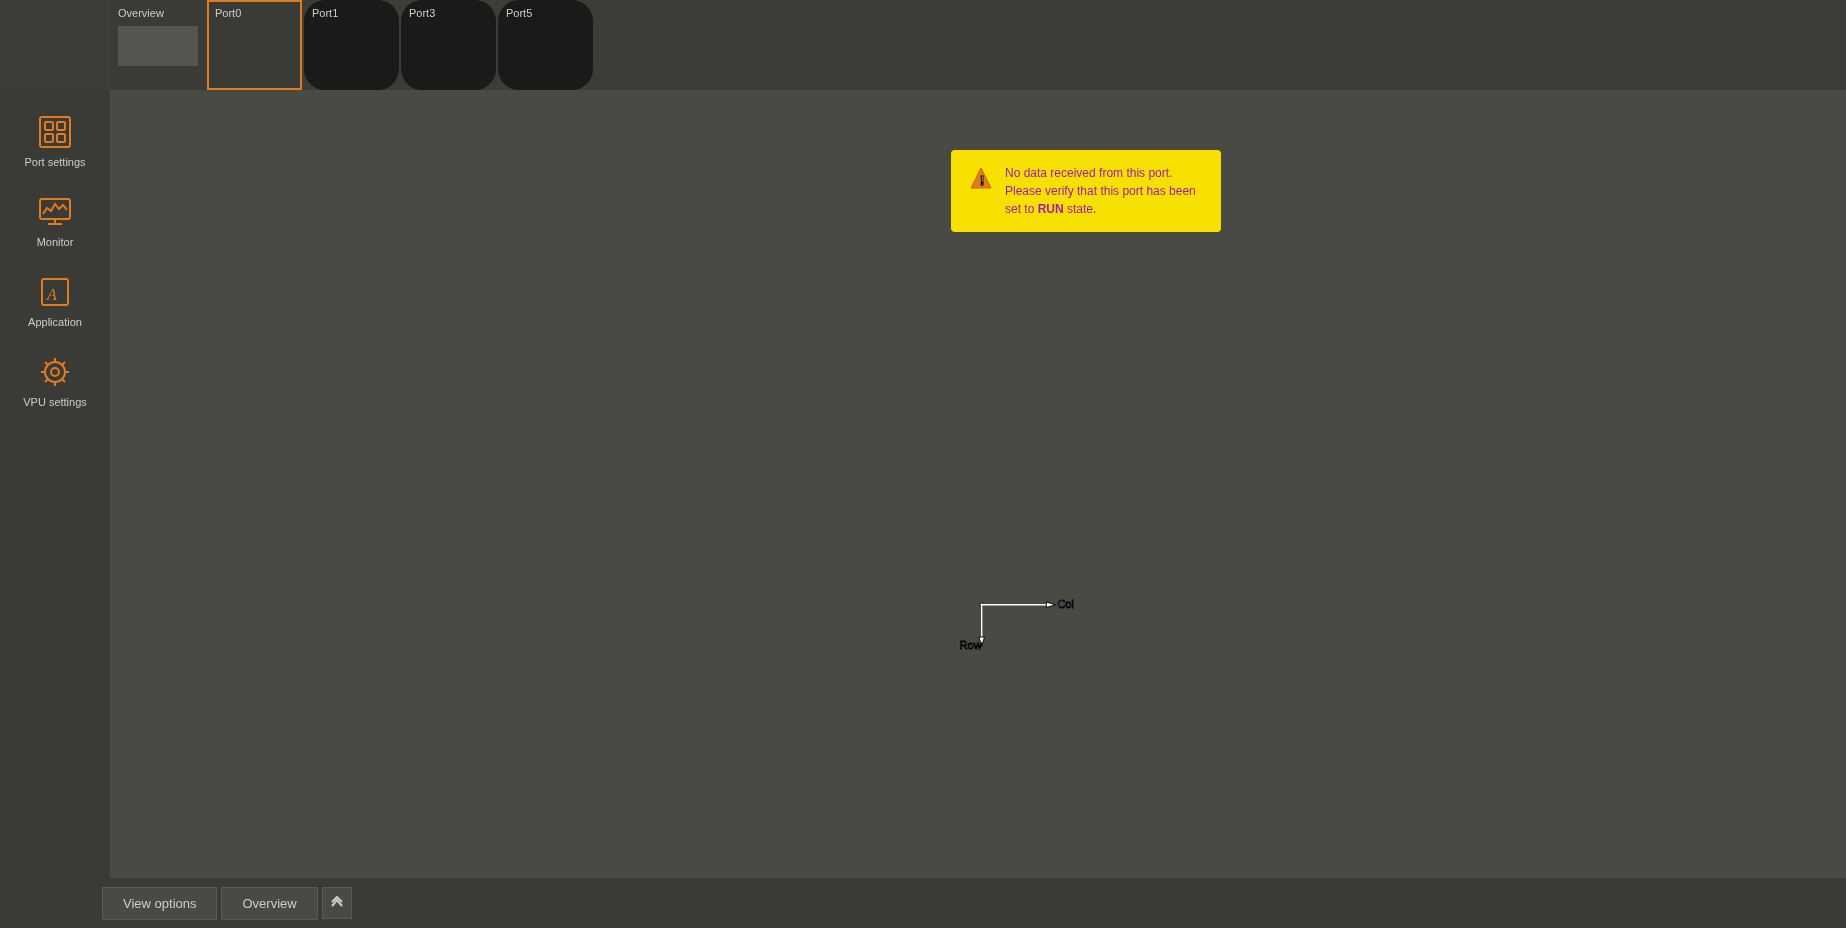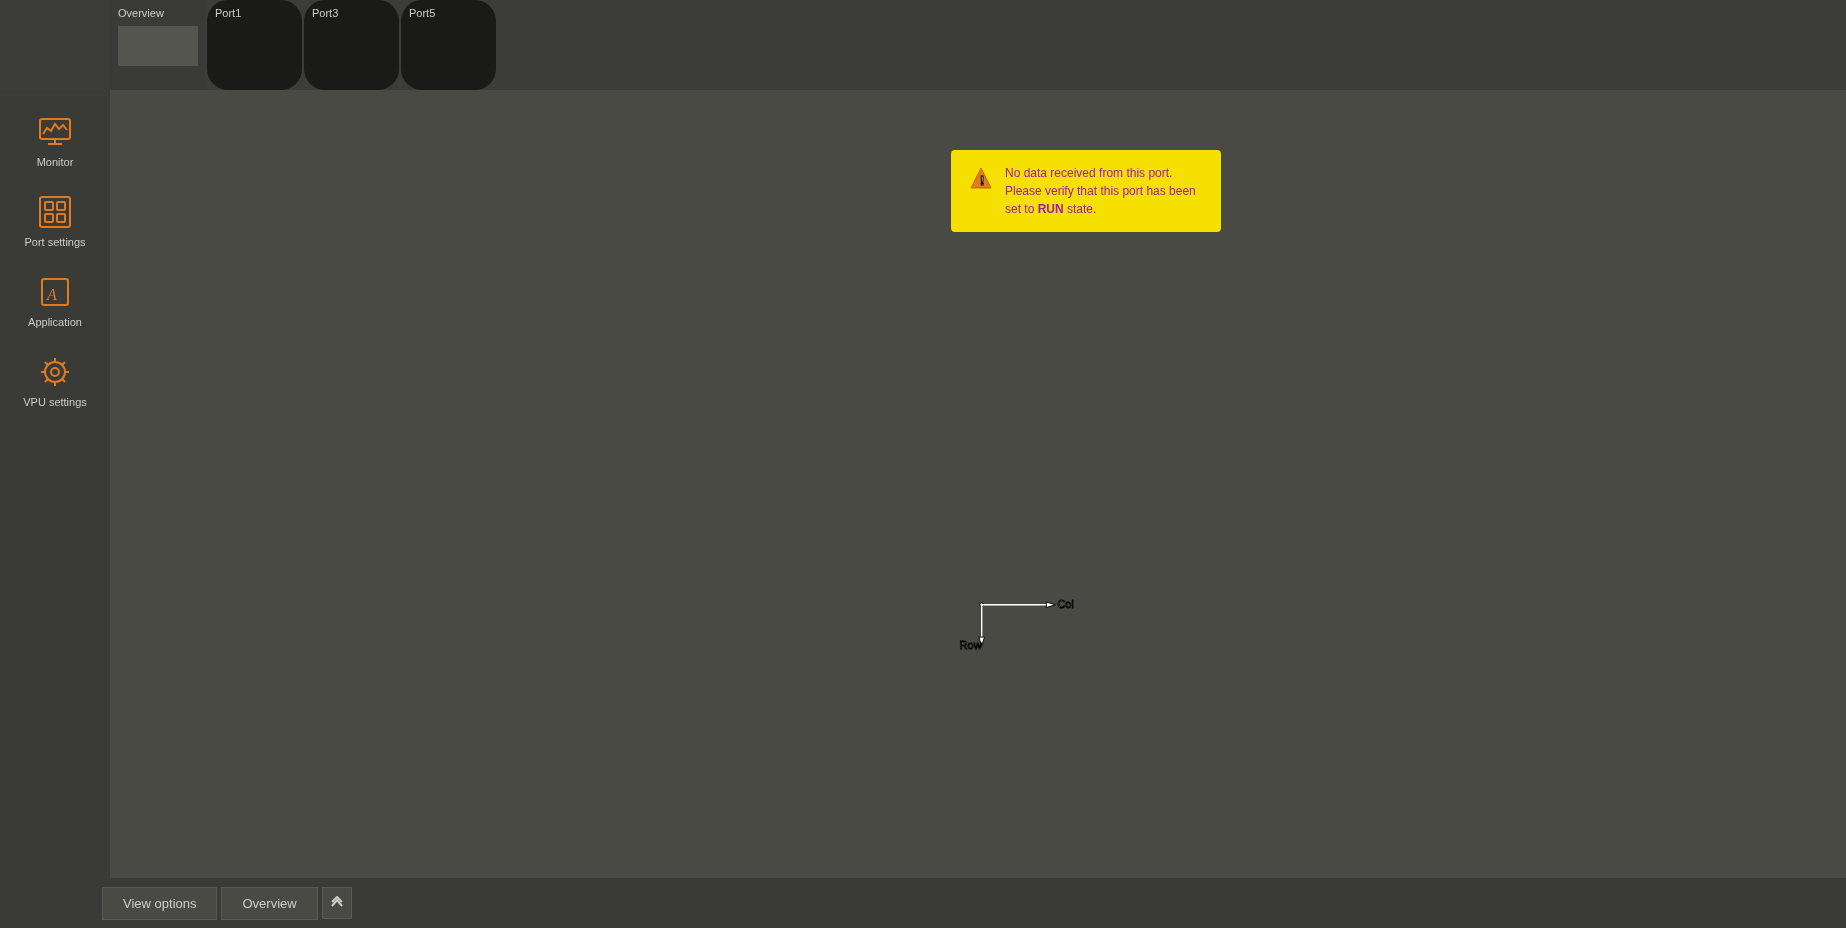--- a/index.html
+++ b/index.html
@@ -231,65 +231,68 @@
 
 <div class="app-container">
 
   <div class="tabs-bar">
 
     <div class="tab-item">
       <span class="tab-label">Overview</span>
       <div class="tab-thumb" style="background:#555550;margin-top:18px;height:40px;width:80px;"></div>
     </div>
 
+    <div class="tab-item active">
+      <span class="tab-label">Port0</span>
+    </div>
 
     <div class="tab-item dark">
       <span class="tab-label">Port1</span>
     </div>
 
 
     <div class="tab-item dark">
       <span class="tab-label">Port3</span>
     </div>
 
 
     <div class="tab-item dark">
       <span class="tab-label">Port5</span>
     </div>
   </div>
 
   <div class="content-area">
 
     <div class="sidebar">
-
-      <div class="sidebar-item">
-        <div class="icon icon-orange">
-          <svg width="36" height="36" viewBox="0 0 36 36" stroke="#e07b20" stroke-width="2">
-            <rect x="3" y="5" width="30" height="20" rx="2"></rect>
-            <line x1="13" y1="25" x2="23" y2="25"></line>
-            <line x1="18" y1="25" x2="18" y2="30"></line>
-            <line x1="11" y1="30" x2="25" y2="30"></line>
-
-            <polyline points="6,20 10,14 14,17 18,10 22,15 26,11 30,16" stroke="#e07b20" stroke-width="2" fill="none"></polyline>
-          </svg>
-        </div>
-        <span class="label">Monitor</span>
-      </div>
 
       <div class="sidebar-item">
         <div class="icon icon-orange">
           <svg width="36" height="36" viewBox="0 0 36 36" stroke="#e07b20" stroke-width="2">
             <rect x="3" y="3" width="30" height="30" rx="2"></rect>
             <rect x="8" y="8" width="8" height="8" rx="1"></rect>
             <rect x="20" y="8" width="8" height="8" rx="1"></rect>
             <rect x="8" y="20" width="8" height="8" rx="1"></rect>
             <rect x="20" y="20" width="8" height="8" rx="1"></rect>
           </svg>
         </div>
         <span class="label">Port settings</span>
+      </div>
+
+      <div class="sidebar-item">
+        <div class="icon icon-orange">
+          <svg width="36" height="36" viewBox="0 0 36 36" stroke="#e07b20" stroke-width="2">
+            <rect x="3" y="5" width="30" height="20" rx="2"></rect>
+            <line x1="13" y1="25" x2="23" y2="25"></line>
+            <line x1="18" y1="25" x2="18" y2="30"></line>
+            <line x1="11" y1="30" x2="25" y2="30"></line>
+
+            <polyline points="6,20 10,14 14,17 18,10 22,15 26,11 30,16" stroke="#e07b20" stroke-width="2" fill="none"></polyline>
+          </svg>
+        </div>
+        <span class="label">Monitor</span>
       </div>
 
       <div class="sidebar-item">
         <div class="icon icon-orange">
           <svg width="36" height="36" viewBox="0 0 36 36" stroke="#e07b20" stroke-width="2">
             <rect x="5" y="5" width="26" height="26" rx="2"></rect>
             <text x="10" y="26" font-size="16" fill="#e07b20" stroke="none" font-family="serif" font-style="italic">A</text>
           </svg>
         </div>
         <span class="label">Application</span>

